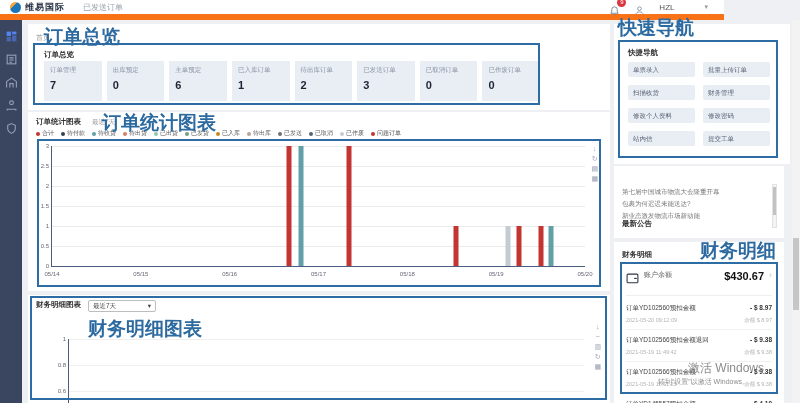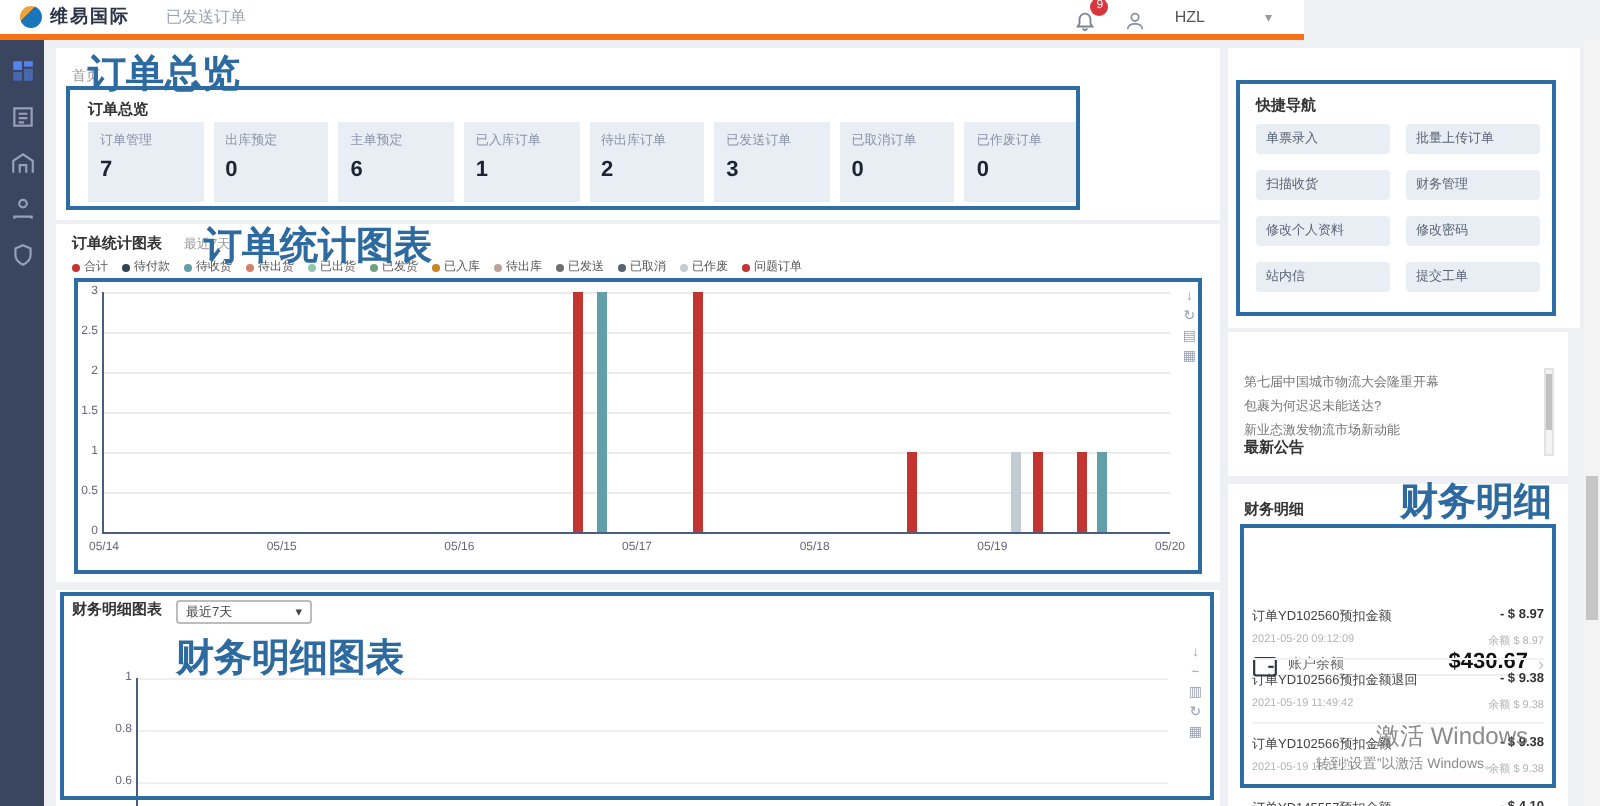--- a/index.html
+++ b/index.html
@@ -1,22 +1,22 @@
 <!DOCTYPE html>
 <html><head>
 <meta charset="utf-8">
 <style>
   * { margin:0; padding:0; box-sizing:border-box; }
   html,body { background:#dfe2e8; }
   .stage{position:relative;width:800px;height:403px;background:#eef0f4;overflow:hidden;
          font-family:"Liberation Sans",sans-serif;}
 
   
-  .topbar{position:absolute;left:0;top:0;width:652px;height:20px;background:#fff;
-          border-bottom:3px solid #f97316;display:flex;align-items:center;z-index:6;padding:0 10px;}
+  .topbar{position:absolute;left:0;top:0;width:724px;height:20px;background:#fff;
+          border-bottom:6px solid #f97316;display:flex;align-items:center;z-index:6;padding:0 10px;}
   .logo{width:11px;height:11px;border-radius:50%;
         background:linear-gradient(135deg,#f0a23c 0%,#f0a23c 35%,#1a75bb 35%);flex:0 0 auto;}
   .brand{margin-left:4px;font-size:9px;font-weight:bold;color:#2b3547;letter-spacing:1px;}
   .console{margin-left:18px;font-size:8px;color:#9aa1ad;}
   .tb-right{margin-left:auto;display:flex;align-items:center;gap:14px;padding-right:6px;}
   .bell-wrap{position:relative;width:11px;height:11px;color:#7a8292;}
   .badge{position:absolute;top:-4px;right:-6px;min-width:9px;height:9px;background:#d9363e;color:#fff;
          border-radius:50%;font-size:6px;line-height:9px;text-align:center;}
   .avatar{width:11px;height:11px;color:#8b93a2;}
   .username{font-size:8px;color:#555;}
@@ -75,21 +75,21 @@
           padding-left:5px;border-radius:2px;white-space:nowrap;overflow:hidden;cursor:pointer;}
 
   
   .an-list{position:absolute;left:8px;top:20px;right:18px;}
   .an-item{font-size:6.5px;color:#777;line-height:12px;white-space:nowrap;overflow:hidden;}
   .an-scroll{position:absolute;right:7px;top:18px;width:5px;height:44px;background:#f3f3f3;border:1px solid #e2e2e2;}
   .an-thumb{position:absolute;left:0;top:2px;width:100%;height:28px;background:#c2c2c2;}
 
   
   .balance{position:absolute;left:12px;right:12px;top:28px;height:26px;display:flex;
-           align-items:flex-end;border-bottom:1px solid #eee;margin-top:42px;}
+           align-items:flex-start;border-bottom:1px solid #eee;}
   .wallet{width:13px;height:11px;color:#2b3547;flex:0 0 auto;}
   .bal-lbl{font-size:7px;color:#666;margin-left:5px;}
   .bal-val{margin-left:auto;font-size:11px;font-weight:bold;color:#111;}
   .bal-chev{font-size:9px;color:#c0c0c0;margin-left:5px;}
   .fd-list{position:absolute;left:12px;right:12px;top:56px;}
   .fd-item{padding:6px 0 5px;border-bottom:1px solid #f1f1f1;cursor:pointer;}
   .fd-row1{display:flex;justify-content:space-between;font-size:6.5px;color:#444;}
   .fd-amt{font-weight:bold;color:#333;white-space:nowrap;margin-left:4px;}
   .fd-row2{display:flex;justify-content:space-between;font-size:5.5px;color:#b3b3b3;margin-top:4px;}
 
@@ -332,20 +332,21 @@
           <div class="qn-btn">单票录入</div>
           <div class="qn-btn">批量上传订单</div>
           <div class="qn-btn">扫描收货</div>
           <div class="qn-btn">财务管理</div>
           <div class="qn-btn">修改个人资料</div>
           <div class="qn-btn">修改密码</div>
           <div class="qn-btn">站内信</div>
           <div class="qn-btn">提交工单</div>
         </div>
     </div>
+    <div class="anno" style="left:596px;top:-5px;">快速导航</div>
     <div class="anno-box" style="left:596px;top:20px;width:160px;height:118px;"></div>
 
     <div class="panel" style="left:592px;top:146px;width:170px;height:72px;">
       <div class="sec-title" style="top:6px;margin-top:47px;">最新公告</div>
       <div class="an-list">
           <div class="an-item">第七届中国城市物流大会隆重开幕</div>
           <div class="an-item">包裹为何迟迟未能送达?</div>
           <div class="an-item">新业态激发物流市场新动能</div>
         </div>
       <div class="an-scroll">

